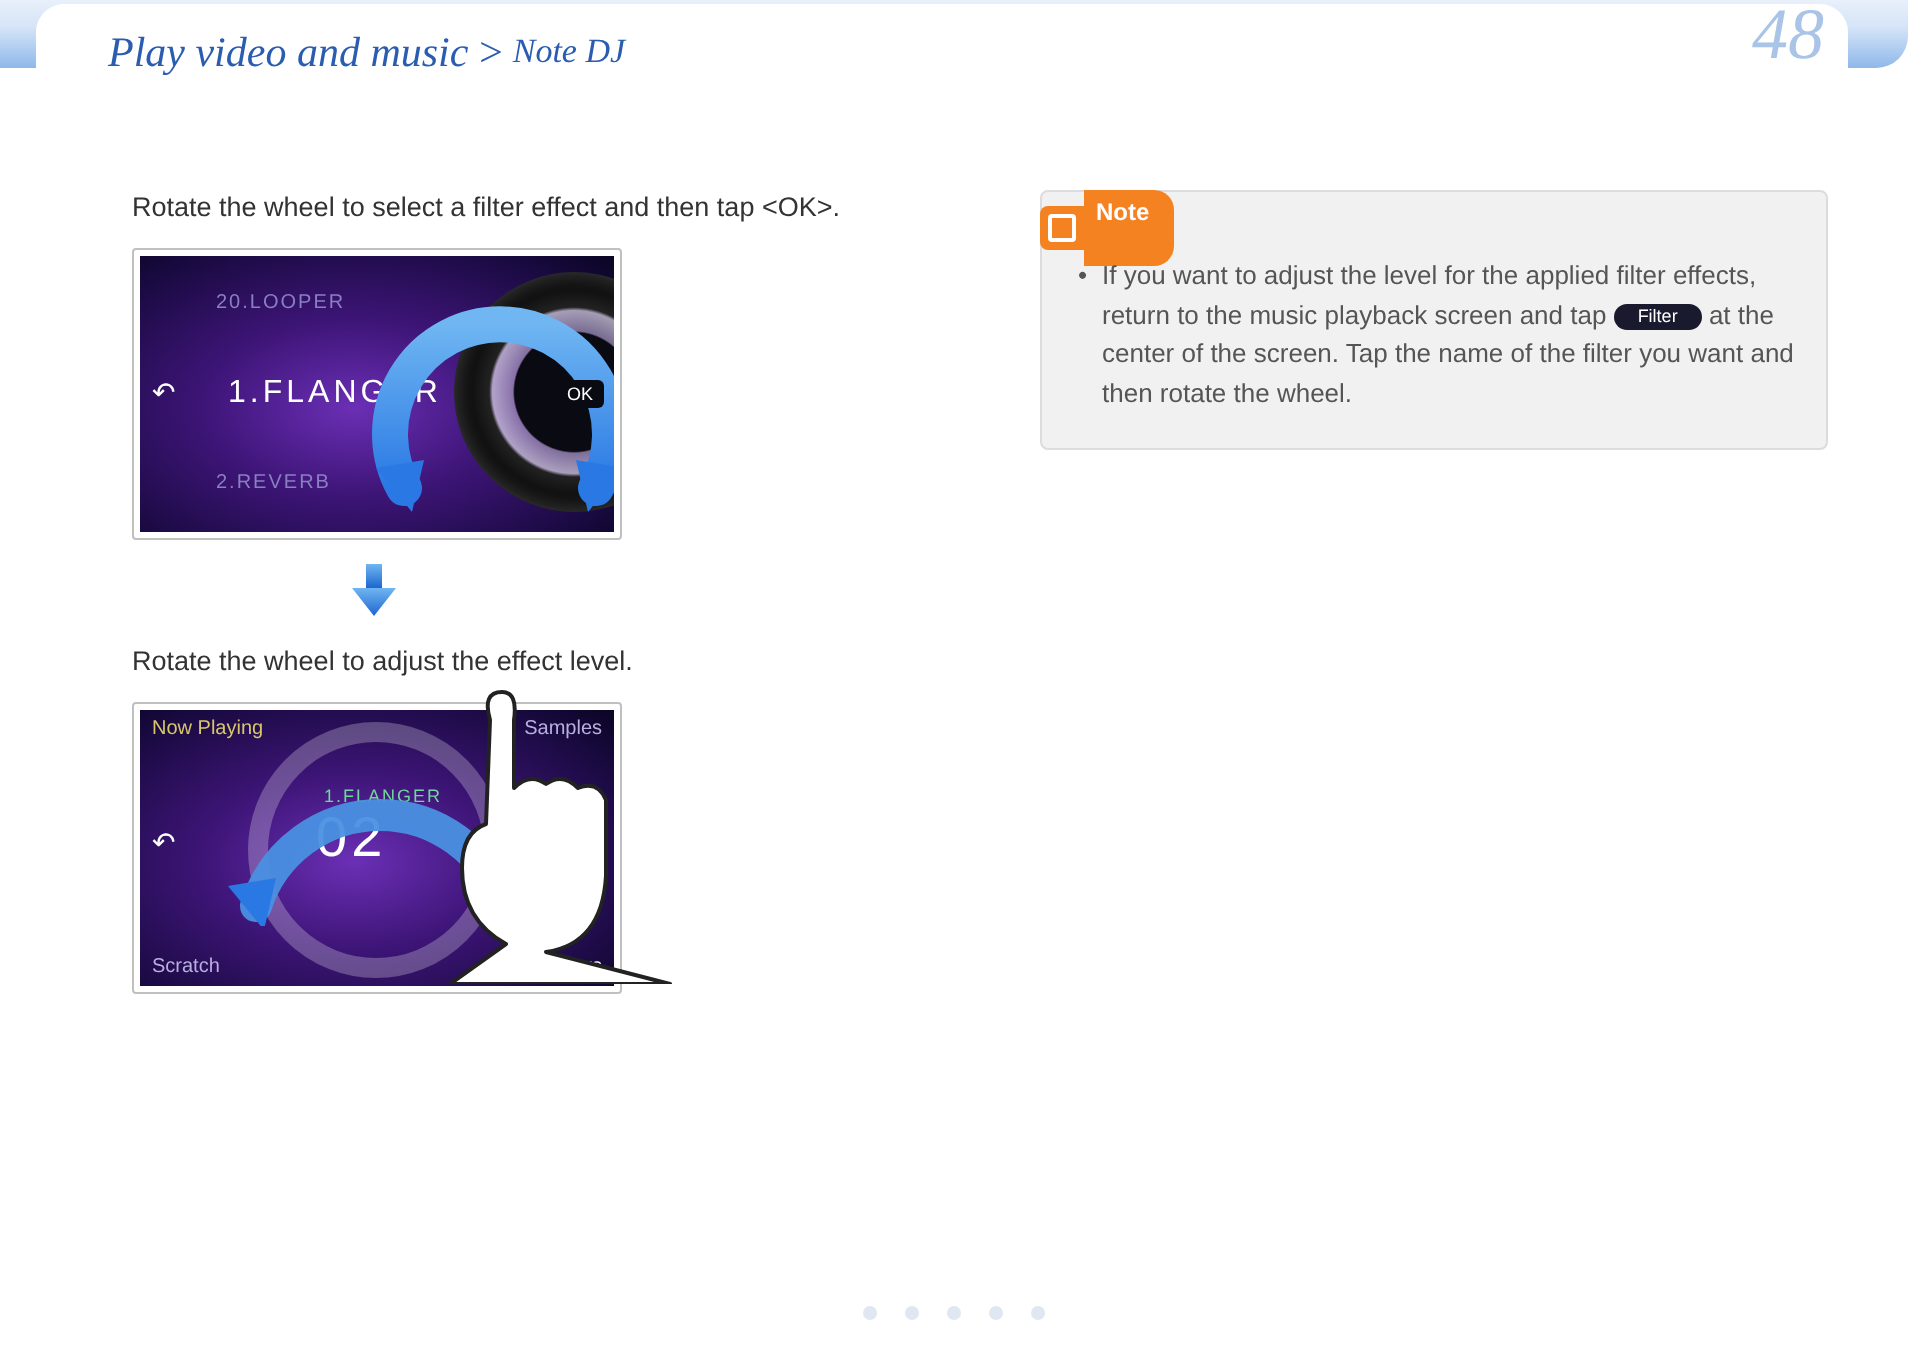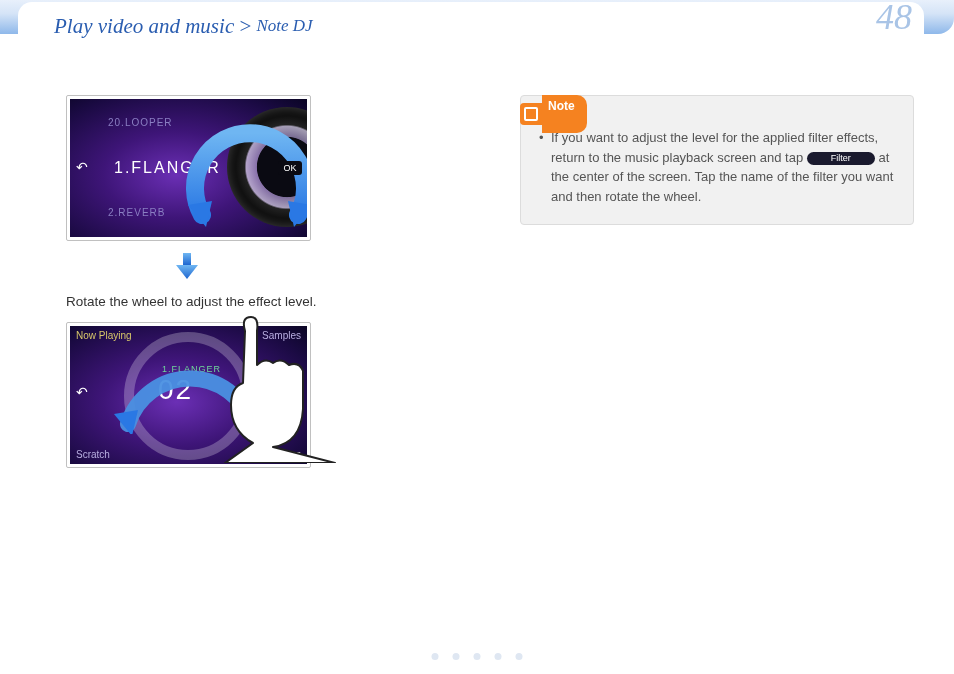--- a/index.html
+++ b/index.html
@@ -211,21 +211,21 @@
       content: "•";
       position: absolute;
       left: 2px;
       color: #555;
     }
     .filter-pill {
       display: inline-block;
       background: #1a1a2e;
       color: #fff;
       font-size: 9px;
-      padding: 2px 24px;
+      padding: 2px 12px;
       border-radius: 8px;
       vertical-align: middle;
       line-height: 1;
     }
     .footer-dots {
       position: absolute;
       bottom: 14px;
       left: 50%;
       transform: translateX(-50%);
       display: flex;
@@ -245,20 +245,21 @@
   <div class="header-inner">
     <span class="breadcrumb-main">Play video and music</span>
     <span class="breadcrumb-sep">&gt;</span>
     <span class="breadcrumb-sub">Note DJ</span>
     <span class="page-number">48</span>
   </div>
 </div>
 
 <div class="content">
   <div class="col col-left">
+    <p class="instr">Rotate the wheel to select a filter effect and then tap &lt;OK&gt;.</p>
 
     <div class="screenshot-box">
       <div class="device-screen">
         <span class="ds-text-small" style="left:38px;top:18px;">20.LOOPER</span>
         <span class="ds-text-big" style="left:44px;top:60px;">1.FLANGER</span>
         <span class="ds-text-small" style="left:38px;top:108px;">2.REVERB</span>
         <span class="ds-back">↶</span>
         <div class="wheel-ring"></div>
         <div class="ok-btn">OK</div>
         <div class="arc-arrow" style="left:110px;top:6px;">

